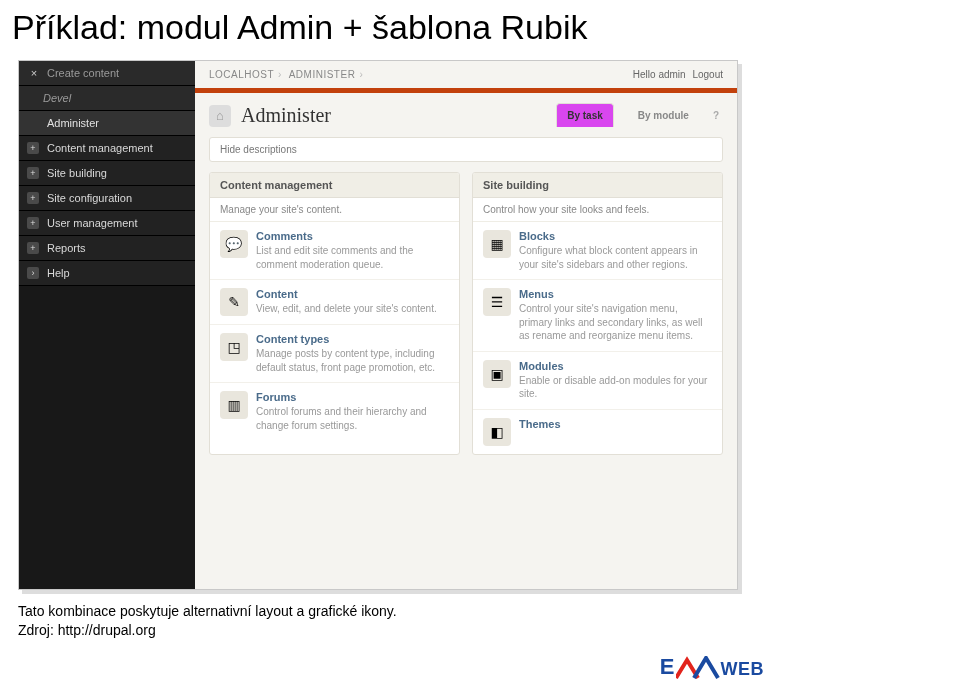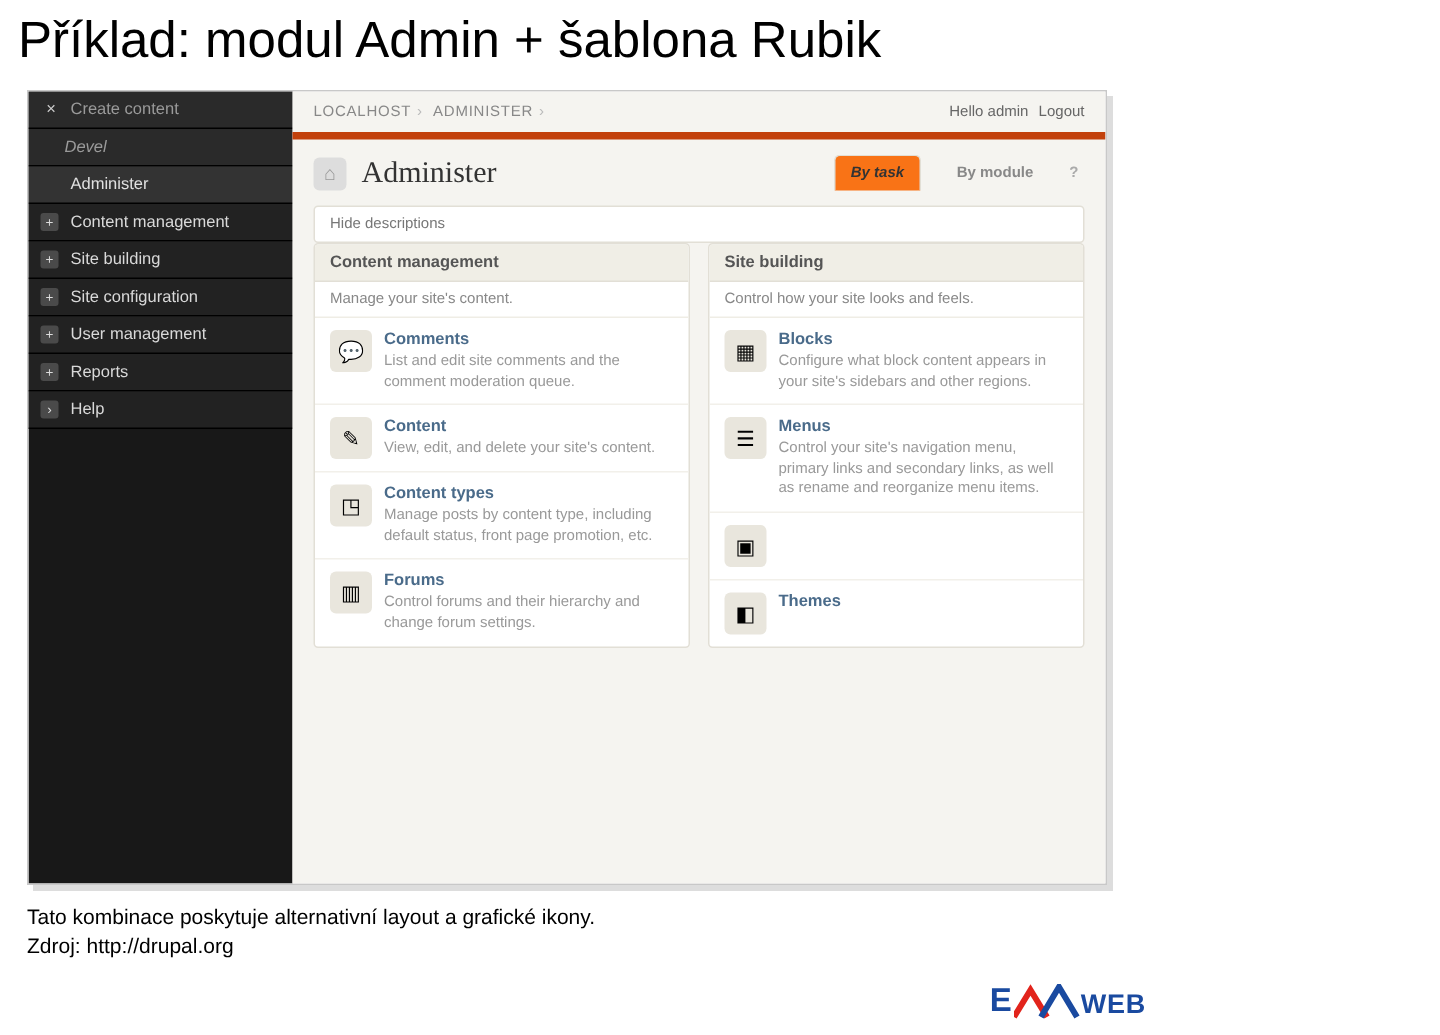--- a/index.html
+++ b/index.html
@@ -18,24 +18,24 @@
 .ss-top { display: flex; align-items: center; justify-content: space-between; padding: 8px 14px; font-size: 10px; color: #888; border-bottom: 5px solid #c2410c; }
 .ss-top .crumbs span { text-transform: uppercase; letter-spacing: 0.5px; }
 .ss-top .crumbs .sep { margin: 0 4px; color: #bbb; }
 .ss-top .userbox span { margin-left: 4px; color: #666; }
 .ss-head { display: flex; align-items: flex-end; justify-content: space-between; padding: 10px 14px 0 14px; }
 .ss-title-row { display: flex; align-items: center; gap: 10px; }
 .ss-title-row .home-icn { width: 22px; height: 22px; background: #ddd; border-radius: 4px; display:inline-flex;align-items:center;justify-content:center;font-size:13px;color:#999; }
 .ss-title { font-size: 20px; color: #333; font-family: Georgia, serif; }
 .ss-tabs { display: flex; align-items: center; font-size: 10px; color: #888; gap: 14px; padding-right: 4px; }
 .ss-tabs .tab { padding: 6px 10px; font-weight: bold; }
-.ss-tabs .tab.active { background: #f97316; border: 1px solid #e2dfd6; border-bottom: none; border-radius: 4px 4px 0 0; color: #333; font-weight: bold; font-style: italic; }
+.ss-tabs .tab.active { background: #d946ef; border: 1px solid #e2dfd6; border-bottom: none; border-radius: 4px 4px 0 0; color: #333; font-weight: bold; }
 .ss-tabs .help { font-weight: bold; color: #aaa; }
 .ss-body { padding: 10px 14px 0 14px; }
-.hide-desc { background: #fff; border: 1px solid #e2dfd6; border-radius: 3px; padding: 6px 10px; font-size: 10px; color: #777; }
+.hide-desc { background: #fff; border: 1px solid #e2dfd6; border-radius: 3px; padding: 6px 10px; font-size: 10px; color: #777; margin-bottom: 10px; }
 .cols { display: flex; gap: 12px; }
 .panel { flex: 1; background: #fff; border: 1px solid #e2dfd6; border-radius: 3px; overflow: hidden; }
 .panel-head { background: #f0eee6; border-bottom: 1px solid #e2dfd6; padding: 6px 10px; font-size: 11px; font-weight: bold; color: #555; }
 .panel-sub { padding: 6px 10px; font-size: 10px; color: #888; border-bottom: 1px solid #efede5; }
 .panel-items { }
 .pitem { display: flex; gap: 8px; padding: 8px 10px; border-bottom: 1px solid #f2f0ea; }
 .pitem:last-child { border-bottom: none; }
 .pitem .icn { width: 28px; height: 28px; background: #e9e6dd; border-radius: 4px; flex-shrink:0; display:flex;align-items:center;justify-content:center;font-size:14px;}
 .pitem .txt { }
 .pitem .ptitle { color: #4a6b8a; font-size: 11px; font-weight: bold; }
@@ -168,20 +168,24 @@
             </div>
             <div class="pitem">
               <div class="icn">☰</div>
               <div class="txt">
                       <div class="ptitle">Menus</div>
                       <div class="pdesc">Control your site's navigation menu, primary links and secondary links, as well as rename and reorganize menu items.</div>
                     </div>
             </div>
             <div class="pitem">
               <div class="icn">▣</div>
+              <div class="txt">
+                      <div class="ptitle">Modules</div>
+                      <div class="pdesc">Enable or disable add-on modules for your site.</div>
+                    </div>
             </div>
             <div class="pitem">
               <div class="icn">◧</div>
               <div class="txt">
                       <div class="ptitle">Themes</div>
                     </div>
             </div>
           </div>
         </div>
       </div>

